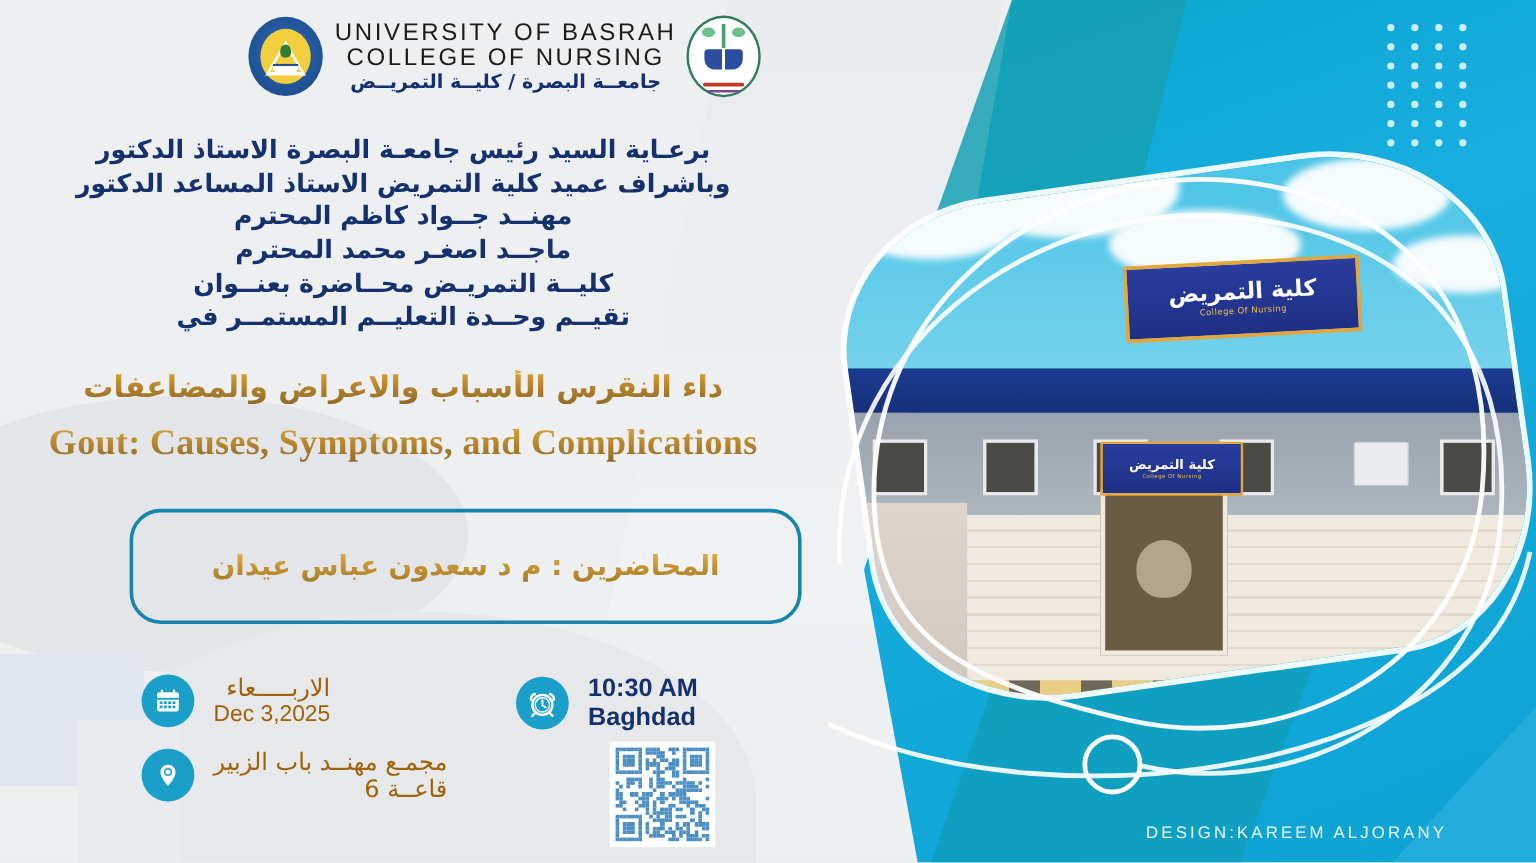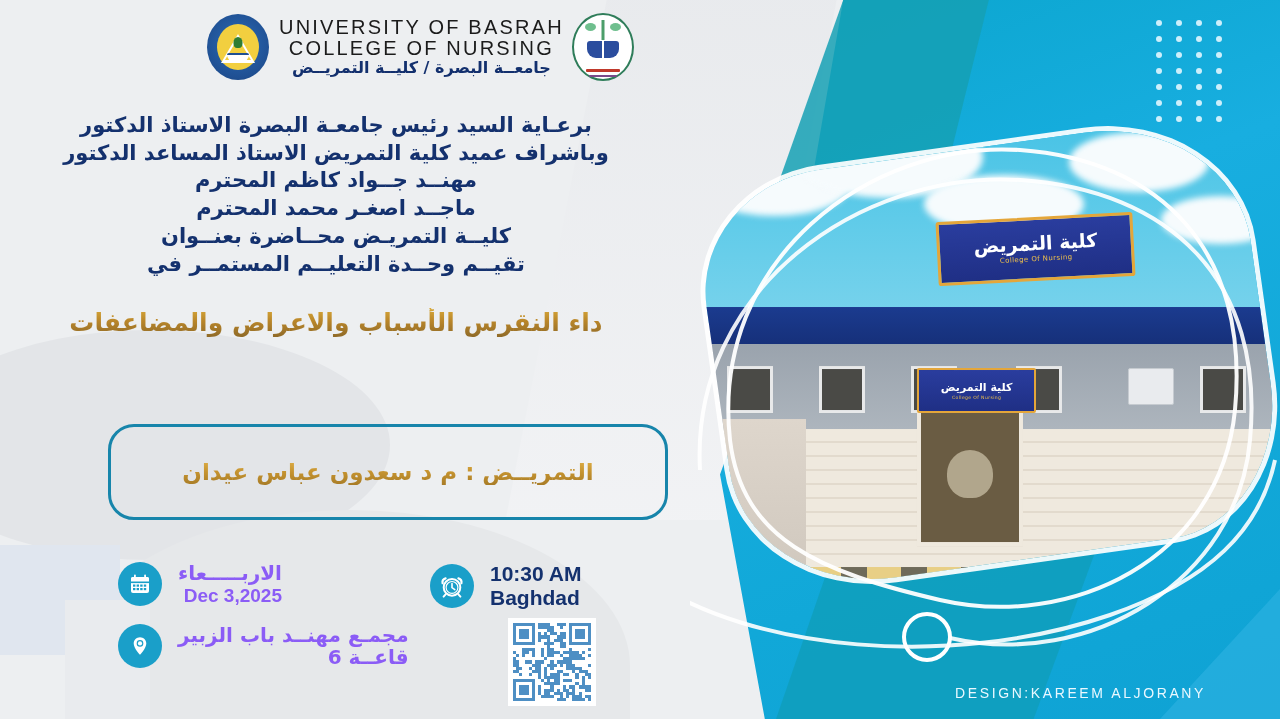--- a/index.html
+++ b/index.html
@@ -233,21 +233,21 @@
 
   
   .info { position:absolute; left:118px; top:562px; width:520px; }
   .row { display:flex; align-items:center; gap:16px; margin-bottom:18px; }
   .ic {
     width:44px; height:44px; border-radius:50%; background:#1a9fc9;
     display:flex; align-items:center; justify-content:center; flex:none;
     position:relative;
   }
   .ic svg { display:block; }
-  .txt { direction:rtl; color:#8b5cf6; font-weight:bold; line-height:1.12; }
+  .txt { direction:rtl; color:#a16207; font-weight:normal; line-height:1.12; }
   .txt .l1 { font-size:20px; letter-spacing:.2px; }
   .txt .l2 { font-size:19px; font-family:"Liberation Sans", sans-serif; }
   .txt.rtl-block { text-align:right; }
 
   .col-right { position:absolute; left:430px; top:562px; }
   .col-right .row { margin-bottom:10px; }
   .time-txt { color:#14316e; font-weight:bold; line-height:1.14;
     font-family:"Liberation Sans", sans-serif; }
   .time-txt .t1 { font-size:21px; }
   .time-txt .t2 { font-size:21px; }
@@ -387,23 +387,24 @@
   <div class="intro">
     <div class="ln">برعـاية السيد رئيس جامعـة البصرة الاستاذ الدكتور</div>
     <div class="ln">وباشراف عميد كلية التمريض الاستاذ المساعد الدكتور</div>
     <div class="ln">مهنــد جــواد كاظم المحترم</div>
     <div class="ln">ماجــد اصغـر محمد المحترم</div>
     <div class="ln">كليــة التمريـض محــاضرة بعنــوان</div>
     <div class="ln">تقيــم وحــدة التعليــم المستمــر في</div>
   </div>
 
   <div class="title-ar">داء النقرس الأسباب والاعراض والمضاعفات</div>
+  <div class="title-en">Gout: Causes, Symptoms, and Complications</div>
 
   <div class="lect-box">
-    <div class="lect-text">التمريــض : م د سعدون عباس عيدان</div>
+    <div class="lect-text">المحاضرين : م د سعدون عباس عيدان</div>
   </div>
 
   <div class="info">
     <div class="row">
       <div class="ic">
         <svg width="24" height="24" viewBox="0 0 24 24">
           <rect x="3" y="5" width="18" height="16" rx="2" fill="#ffffff"></rect>
           <rect x="3" y="5" width="18" height="4" rx="2" fill="#ffffff"></rect>
           <rect x="3" y="9.5" width="18" height="1.6" fill="#1a9fc9"></rect>
           <g fill="#1a9fc9">

